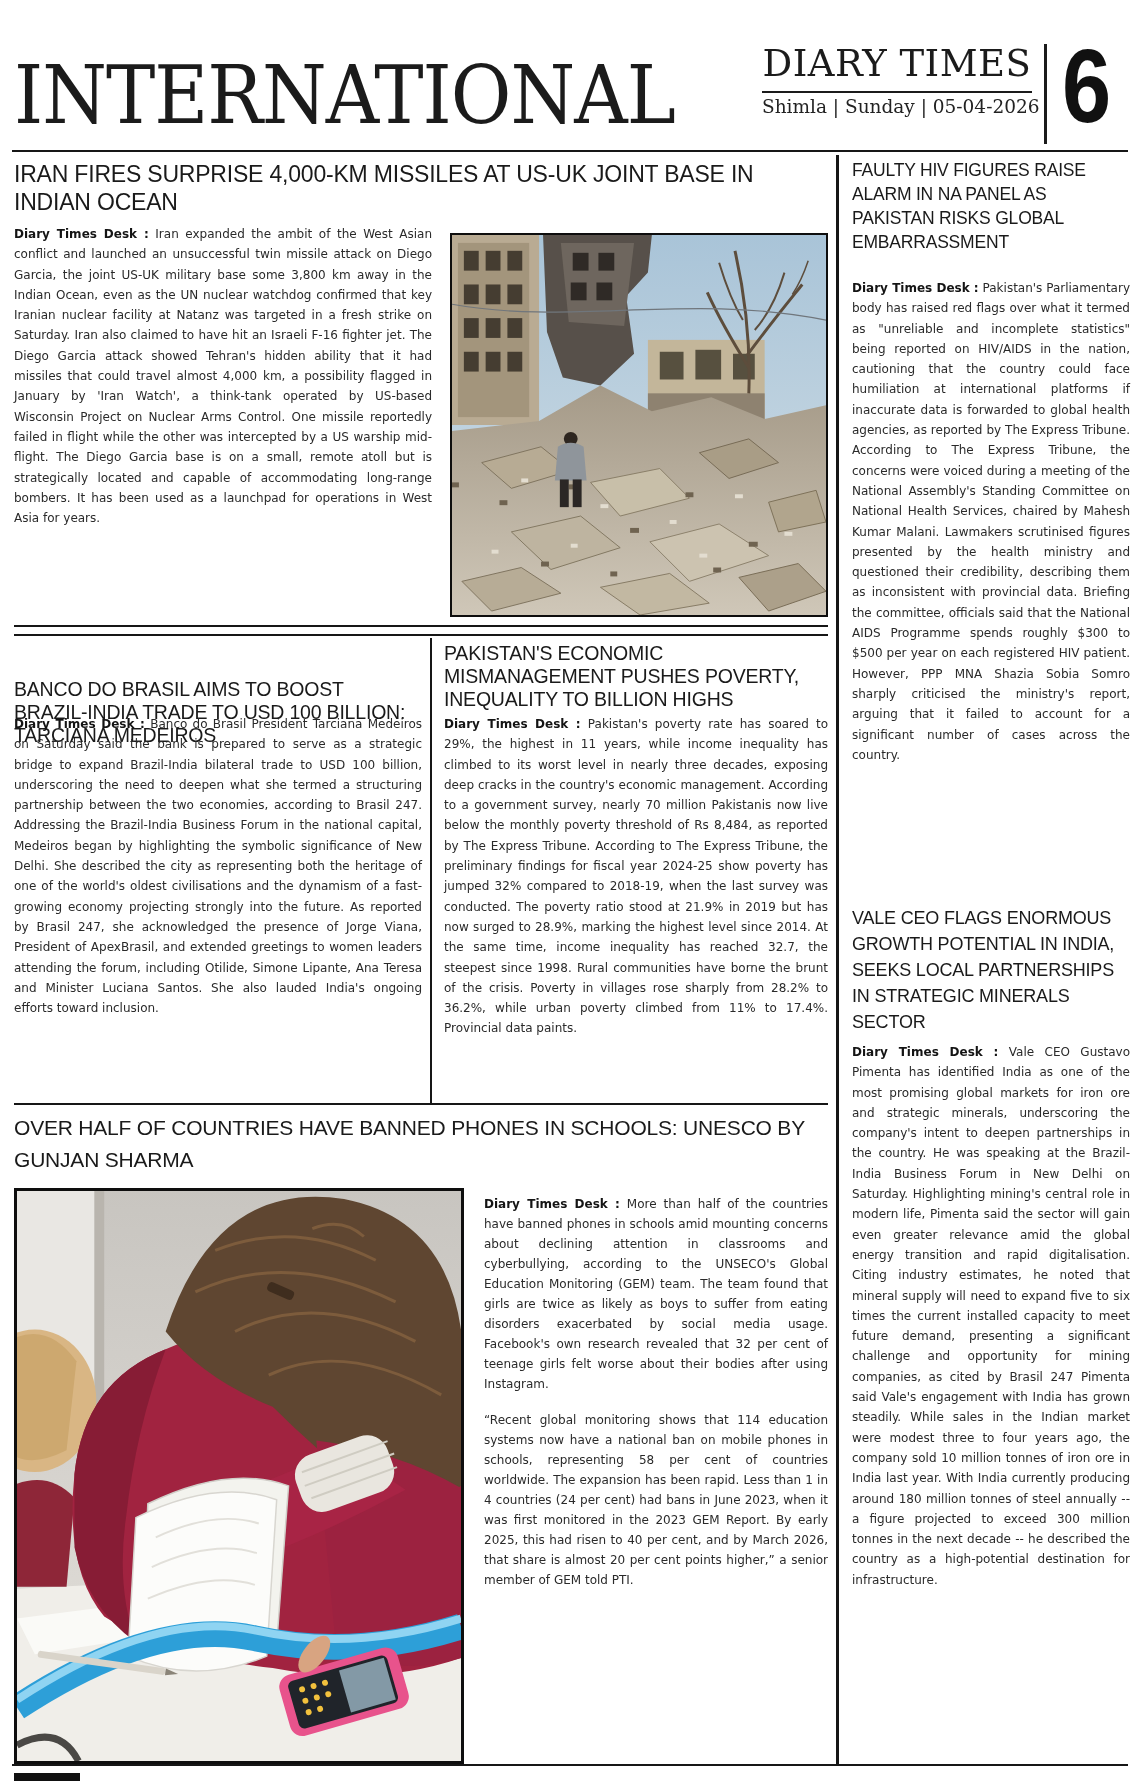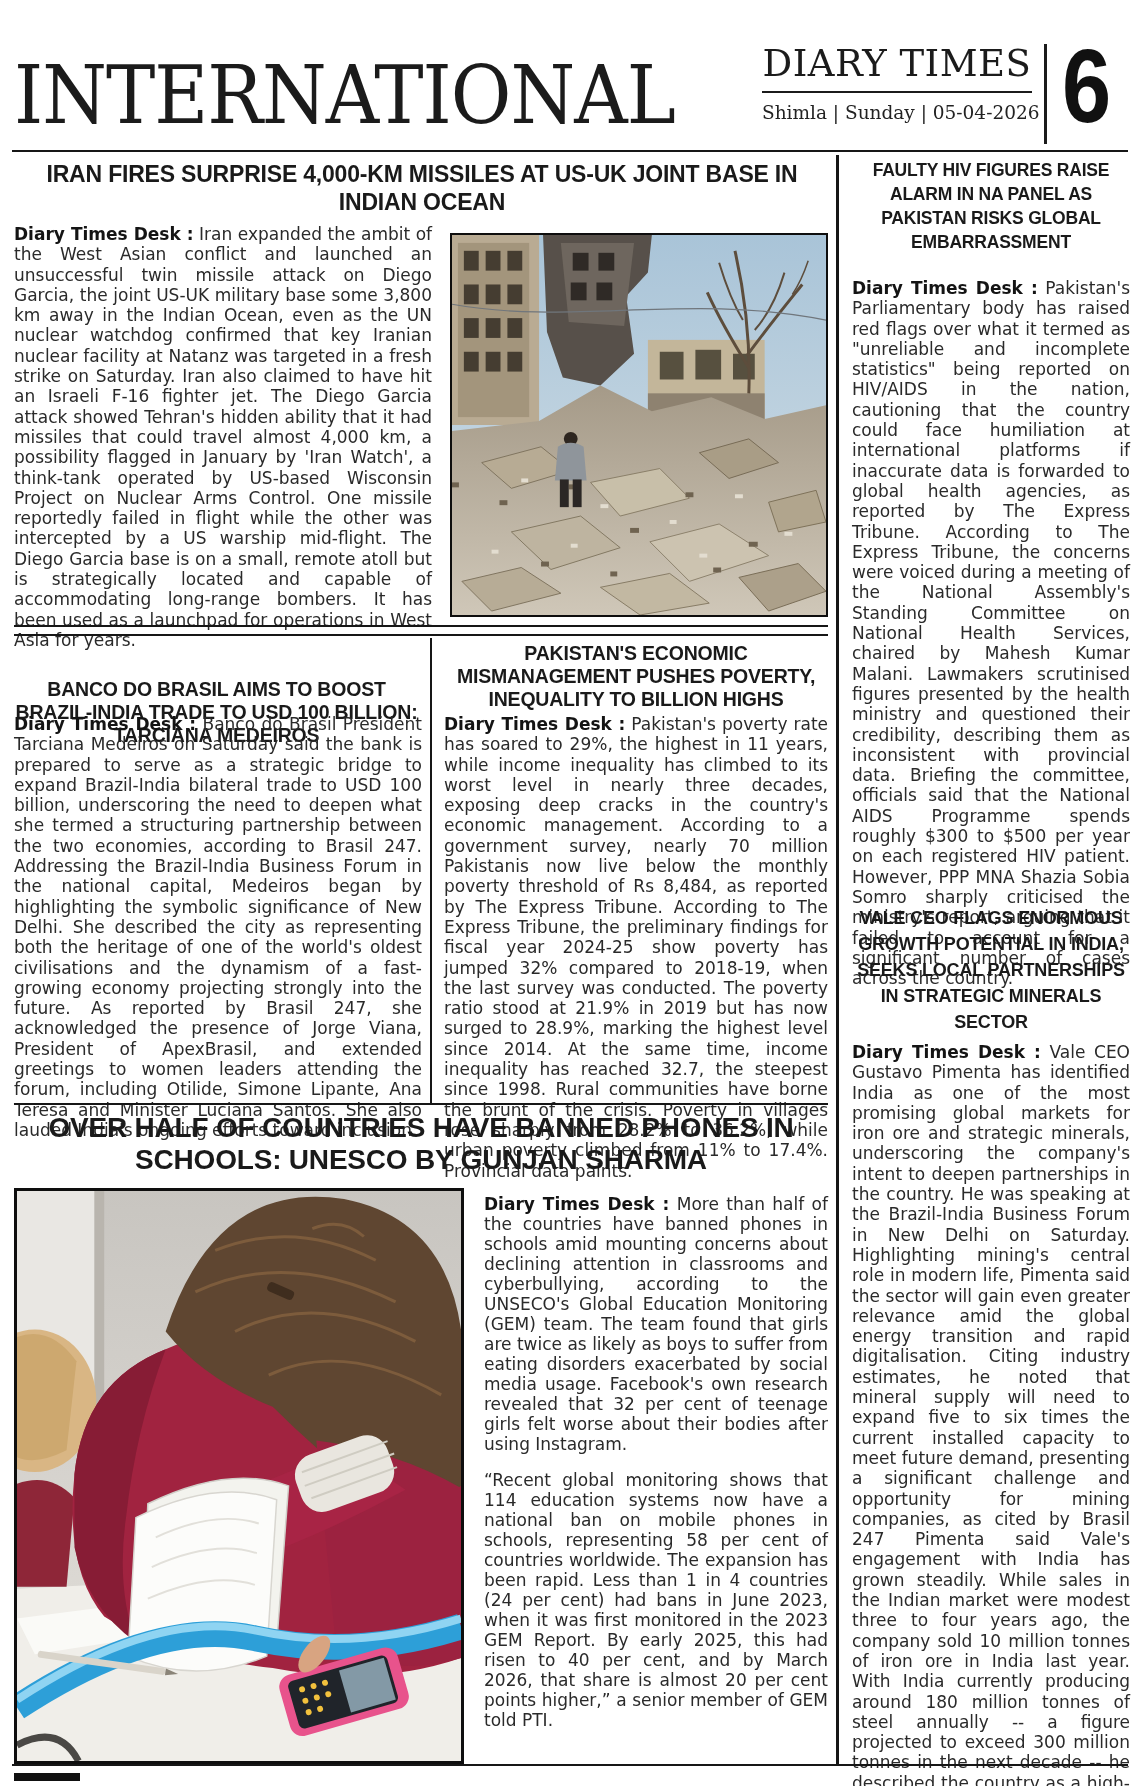--- a/index.html
+++ b/index.html
@@ -16,48 +16,48 @@
   .dateline{font-family:"DejaVu Serif",serif;font-size:18.5px;color:#222;
       text-align:center;white-space:nowrap;}
   .page-no{font-family:"Liberation Sans",sans-serif;font-weight:700;font-size:104px;
       line-height:1;color:#111;transform:scaleX(.85);transform-origin:top left;}
   .vbar{background:#1b1b1b;}
   
   .hrule{border-top:2.5px solid #161616;}
   .double-rule{height:7px;border-top:2px solid #161616;border-bottom:2px solid #161616;}
   .vdiv{background:#161616;}
   
-  .headline{font-family:"Liberation Sans",sans-serif;font-weight:700;color:#1a1a1a;
-      text-align:center;letter-spacing:-.2px;}
+  .headline{font-family:"Liberation Sans",sans-serif;font-weight:400;color:#1a1a1a;
+      letter-spacing:-.2px;}
   .hl-xl{font-size:23px;line-height:28px;}
-  .hl-lg{font-size:28px;line-height:32px;}
+  .hl-lg{font-size:21px;line-height:32px;}
   .hl-md{font-size:19.5px;line-height:23px;}
   .hl-sm{font-size:17.5px;line-height:24px;}
   .hl-sm2{font-size:18px;line-height:26px;}
   
-  .body-text{font-size:17px;line-height:20.3px;text-align:justify;color:#2a2a2a;}
+  .body-text{font-size:12px;line-height:20.3px;text-align:justify;color:#2a2a2a;}
   .body-text p{margin:0;}
   .desk{font-weight:700;color:#141414;}
   .u-body{line-height:20px;}
   .gap{height:16px;}
   
   .photo{border:2px solid #0e0e0e;box-sizing:border-box;overflow:hidden;background:#cfd8dd;}
   .photo svg{display:block;width:100%;height:100%;}
   .photo-thick{border-width:3px;}
   .bottom-thick{background:#111;}
 </style>
 </head>
 <body>
 
 <div class="abs section-title" style="left:14px;top:48px;">INTERNATIONAL</div>
 
 <div class="abs" style="left:762px;top:42px;width:270px;">
   <div class="paper-name">DIARY TIMES</div>
   <div class="paper-rule" style="margin-top:6px;"></div>
-  <div class="dateline" style="margin-top:9px;">Shimla | Sunday | 05-04-2026</div>
+  <div class="dateline" style="margin-top:3px;">Shimla | Sunday | 05-04-2026</div>
 </div>
 
 <div class="abs vbar" style="left:1044px;top:44px;width:3px;height:100px;"></div>
 
 <div class="abs page-no" style="left:1062px;top:34px;">6</div>
 
 <div class="abs hrule" style="left:12px;top:150px;width:1116px;"></div>
 
 <div class="abs headline hl-xl" style="left:14px;top:160px;width:816px;">IRAN FIRES SURPRISE 4,000-KM MISSILES AT US-UK JOINT BASE IN INDIAN OCEAN</div>
 

